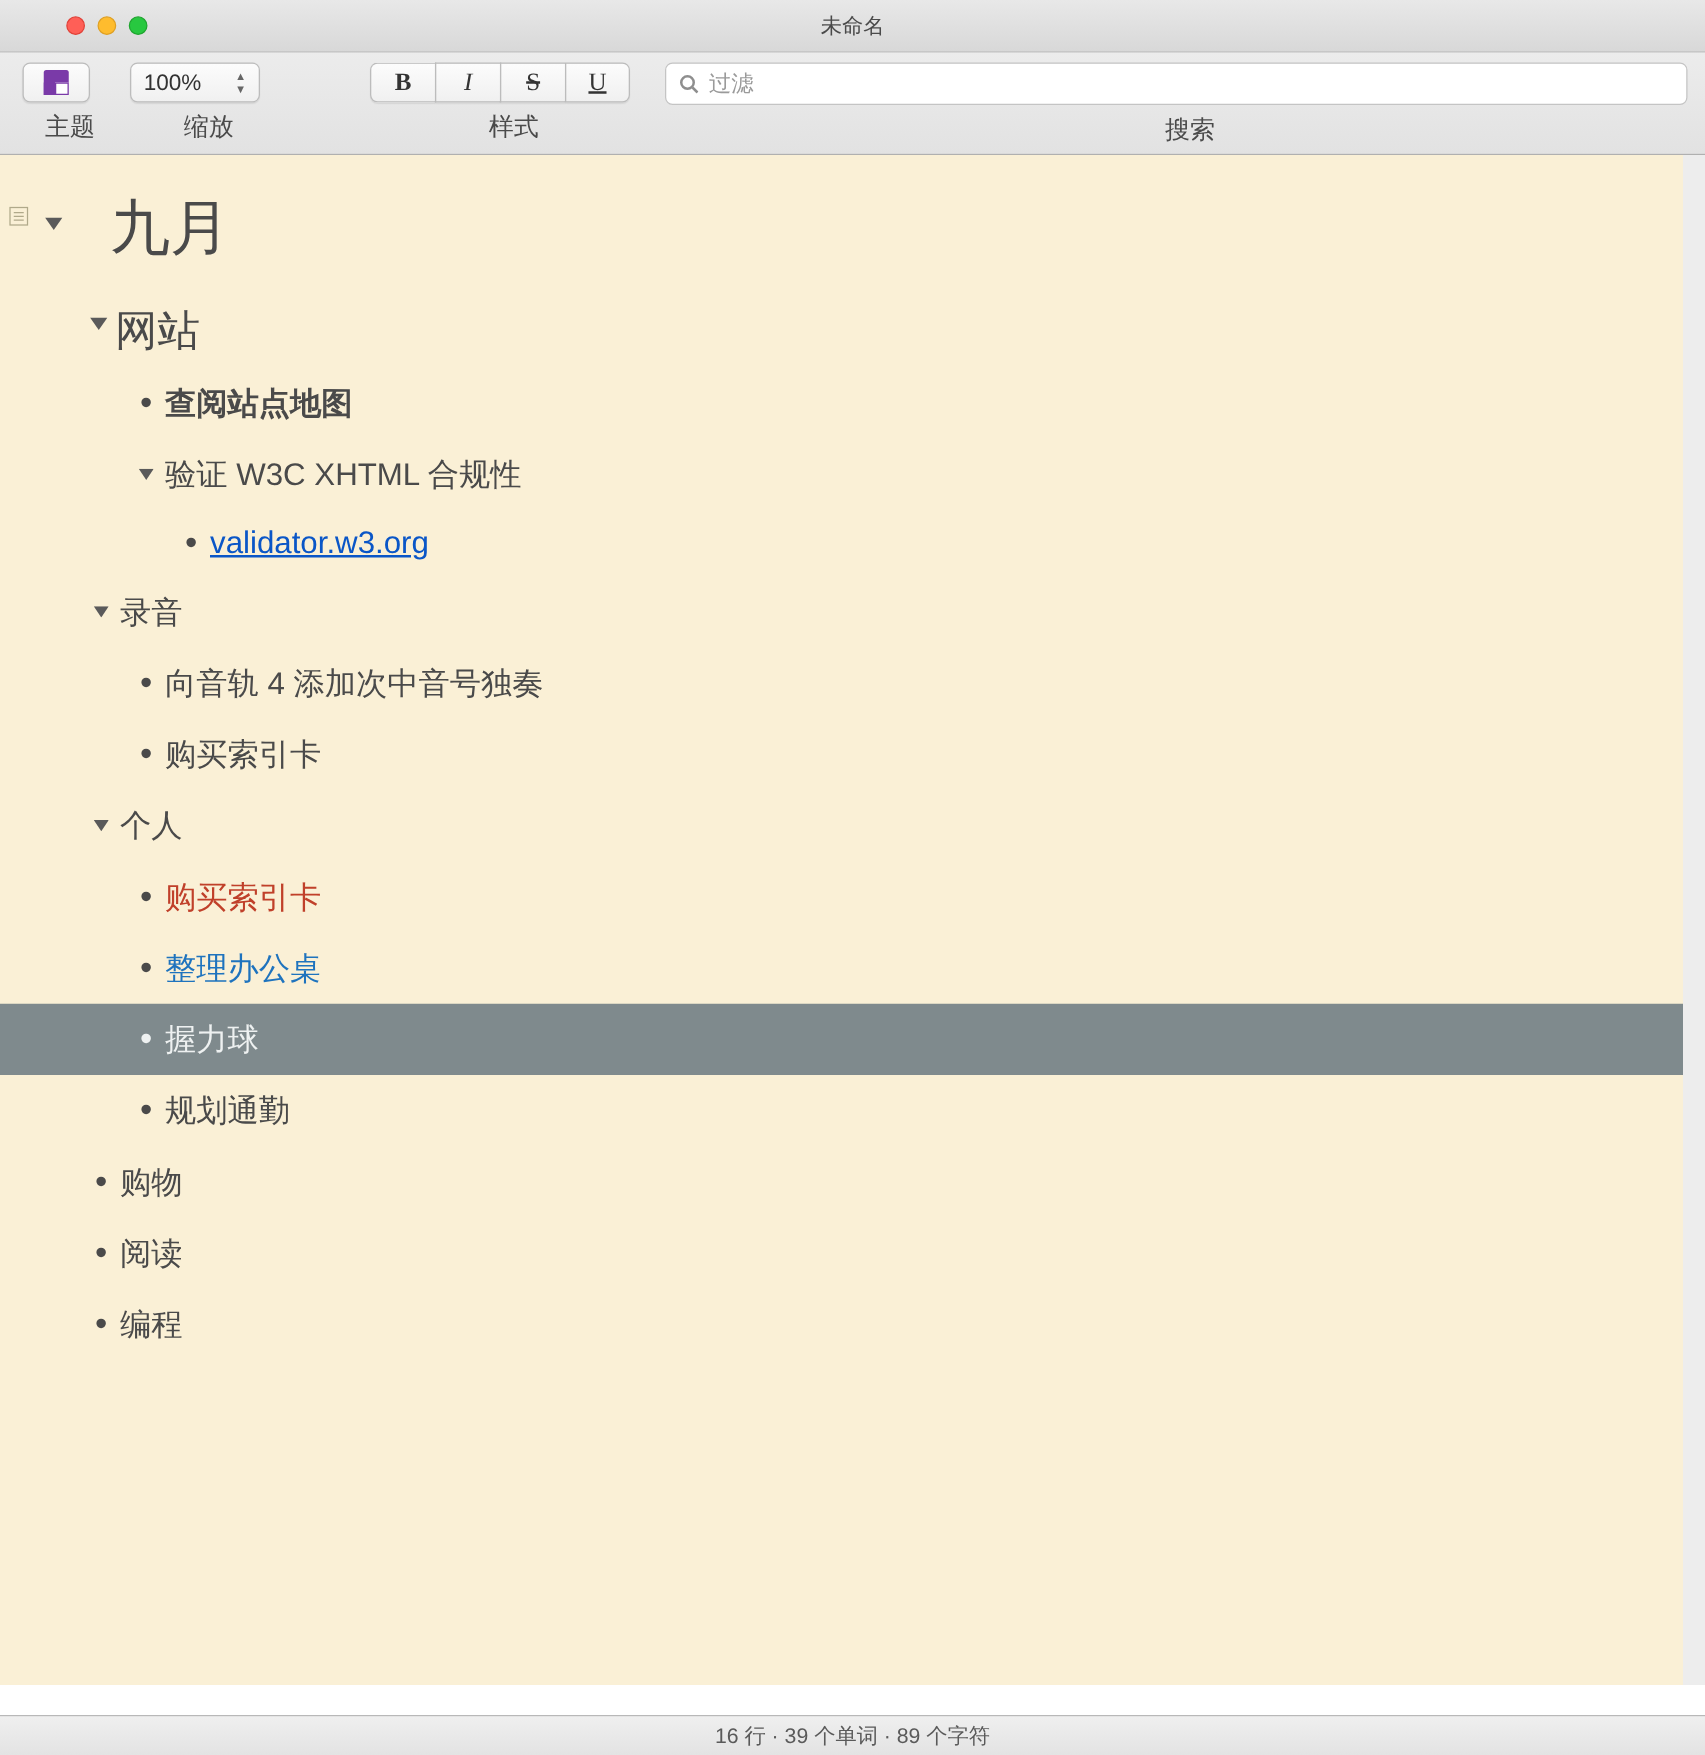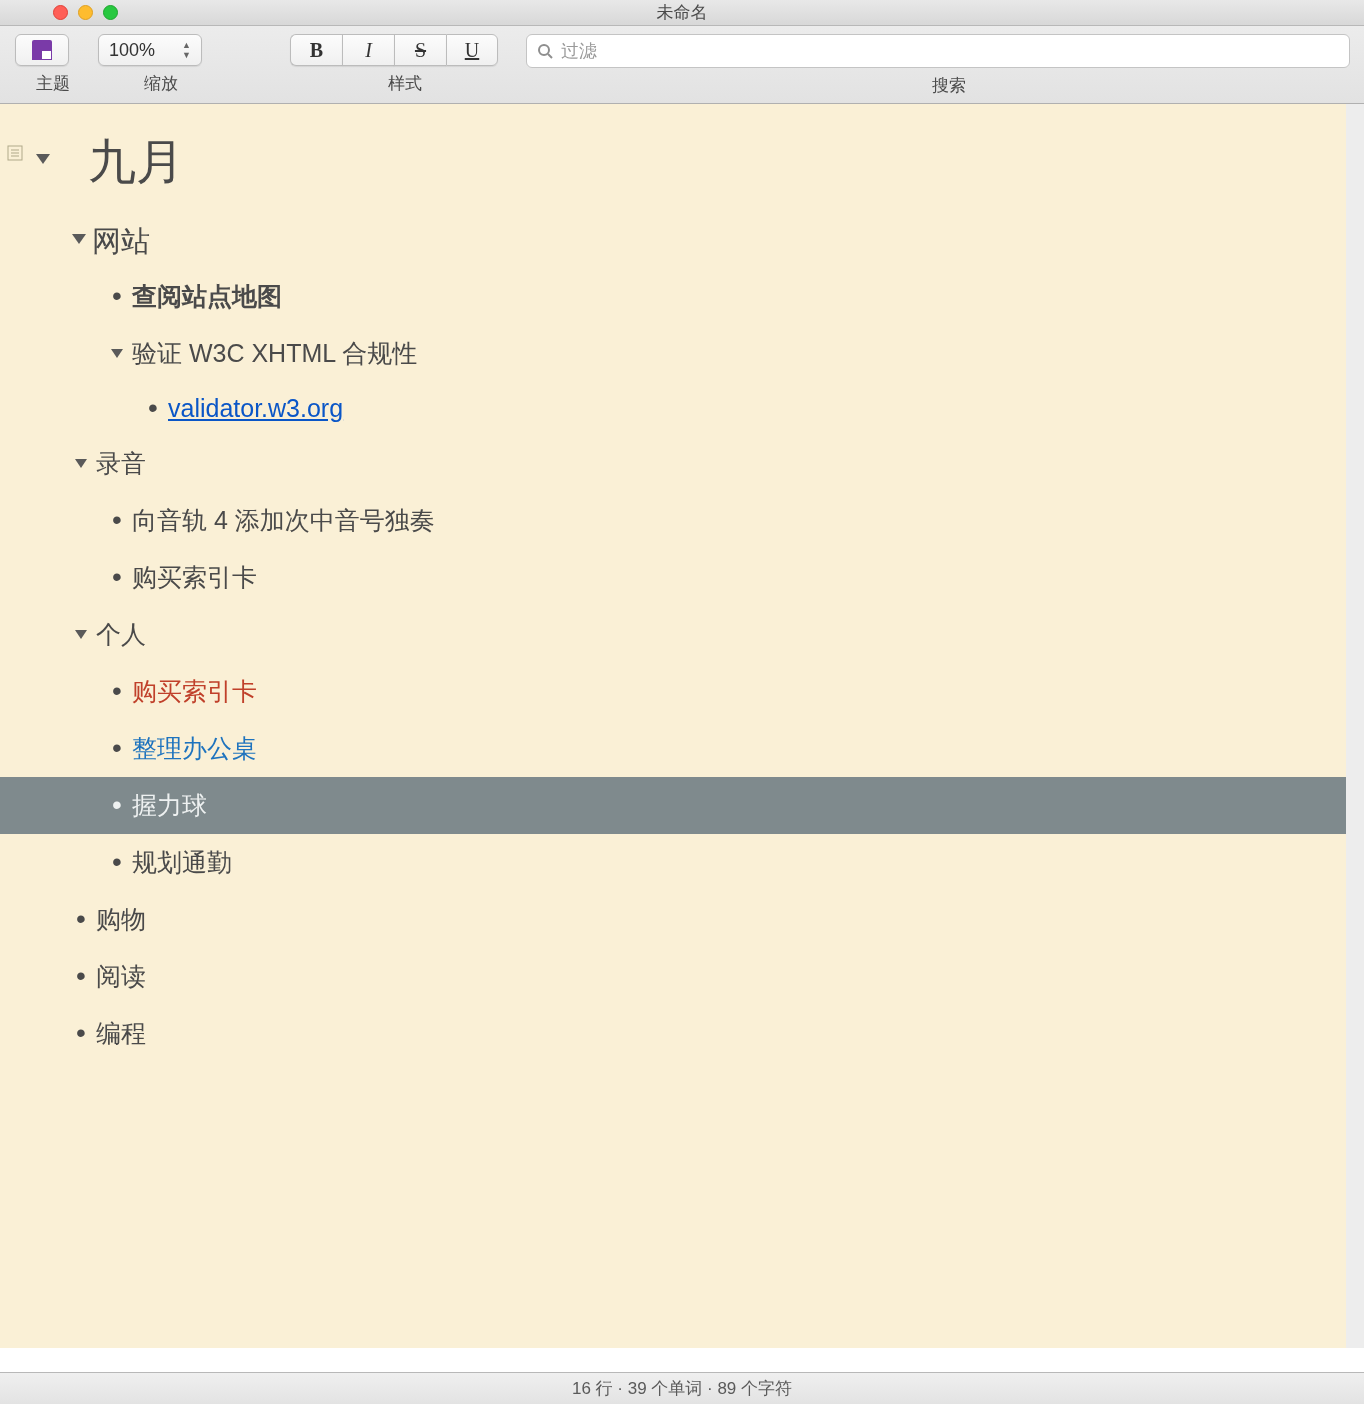--- a/index.html
+++ b/index.html
@@ -1,42 +1,42 @@
 <!DOCTYPE html>
 <html><head>
 <meta charset="utf-8">
 <style>
   * { box-sizing: border-box; margin: 0; padding: 0; }
   html, body { width: 100%; height: 100%; font-family: -apple-system, "Helvetica Neue", Arial, sans-serif; }
   body { display: flex; flex-direction: column; background: #fff; overflow: hidden; }
 
   
   .titlebar {
-    height: 26px;
+    height: 42px;
     background: linear-gradient(#e8e8e8, #d8d8d8);
     border-bottom: 1px solid #b8b8b8;
     display: flex; align-items: center; position: relative; padding-left: 41px;
   }
   .traffic { display: flex; gap: 10px; margin-left: 12px; }
   .dot { width: 15px; height: 15px; border-radius: 50%; }
   .dot.red { background: #ff5f57; border: 0.5px solid #e14138; }
   .dot.yellow { background: #febc2e; border: 0.5px solid #dfa023; }
   .dot.green { background: #28c840; border: 0.5px solid #1fa52f; }
   .title { position: absolute; left: 0; right: 0; text-align: center; font-size: 17px; color: #4a4a4a; }
 
   
   .toolbar {
     background: linear-gradient(#ececec, #e2e2e2);
     border-bottom: 1px solid #b0b0b0;
     padding: 8px 14px 6px 14px;
     display: flex; align-items: flex-start; gap: 28px;
   }
   .tool-group { display: flex; flex-direction: column; align-items: center; gap: 6px; }
   .tool-group.search { flex: 1; }
-  .tool-label { font-size: 17px; color: #4a4a4a; margin-left: 22px; }
+  .tool-label { font-size: 20px; color: #4a4a4a; margin-left: 22px; }
 
   .btn {
     background: linear-gradient(#fcfcfc, #f0f0f0);
     border: 1px solid #bcbcbc;
     border-radius: 6px;
     height: 32px;
     display: flex; align-items: center; justify-content: center;
     box-shadow: 0 1px 1px rgba(0,0,0,0.08);
     cursor: default;
   }
@@ -82,21 +82,21 @@
   .margin-marker {
     position:absolute; left:6px; top:40px; width:18px; height:18px;
   }
   .margin-marker svg { width:18px; height:18px; }
 
   .row { display:flex; align-items:flex-start; }
   .handle { flex: 0 0 26px; display:flex; justify-content:center; padding-top: 0.52em; color:#5a5a5a; }
   .handle svg { width: 14px; height: 10px; }
 
   .h1 { font-size: 48px; color:#4a4a4a; font-weight:400; padding: 2px 0 10px 0; margin-left: 32px; }
-  .h2 { font-size: 29px; color:#4a4a4a; font-weight:400; padding: 18px 0 6px 0; }
+  .h2 { font-size: 34px; color:#4a4a4a; font-weight:400; padding: 18px 0 6px 0; }
 
   .indent-1 { margin-left: 36px; }
   .indent-2 { margin-left: 72px; }
   .indent-3 { margin-left: 108px; }
 
   .bullet-row { display:flex; align-items:center; font-size: 25px; color:#4a4a4a; padding: 12px 0; }
   .bullet { flex: 0 0 30px; text-align:center; font-size:28px; line-height:0.8; color:#4a4a4a; }
   .bold-txt { font-weight: 700; }
   .link { color:#0a56c7; text-decoration: underline; }
   .red { color:#c0402a; }

